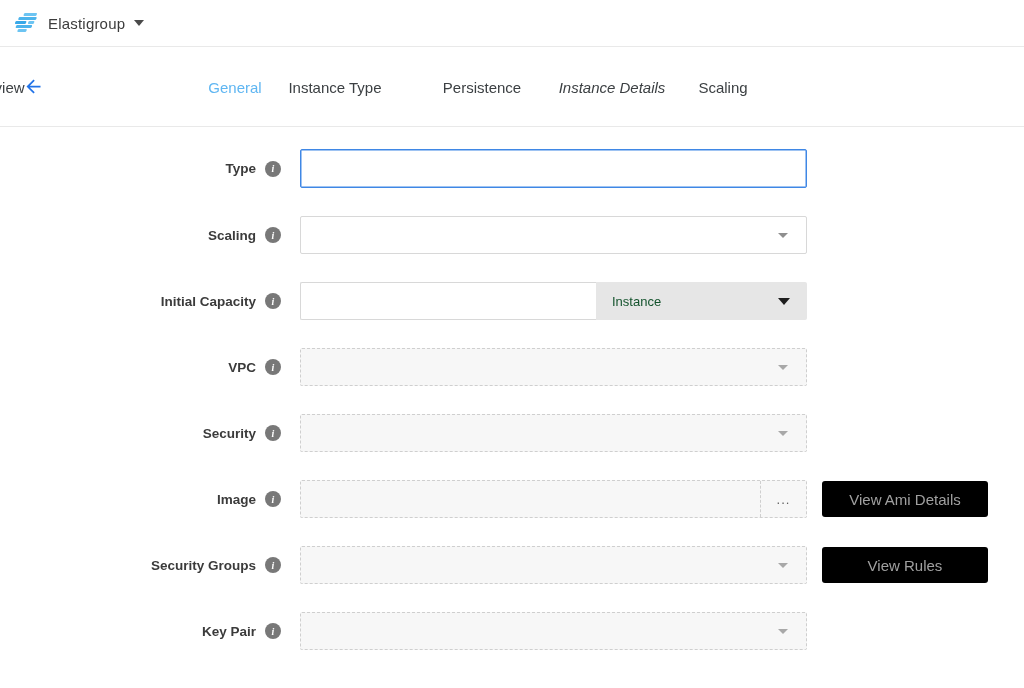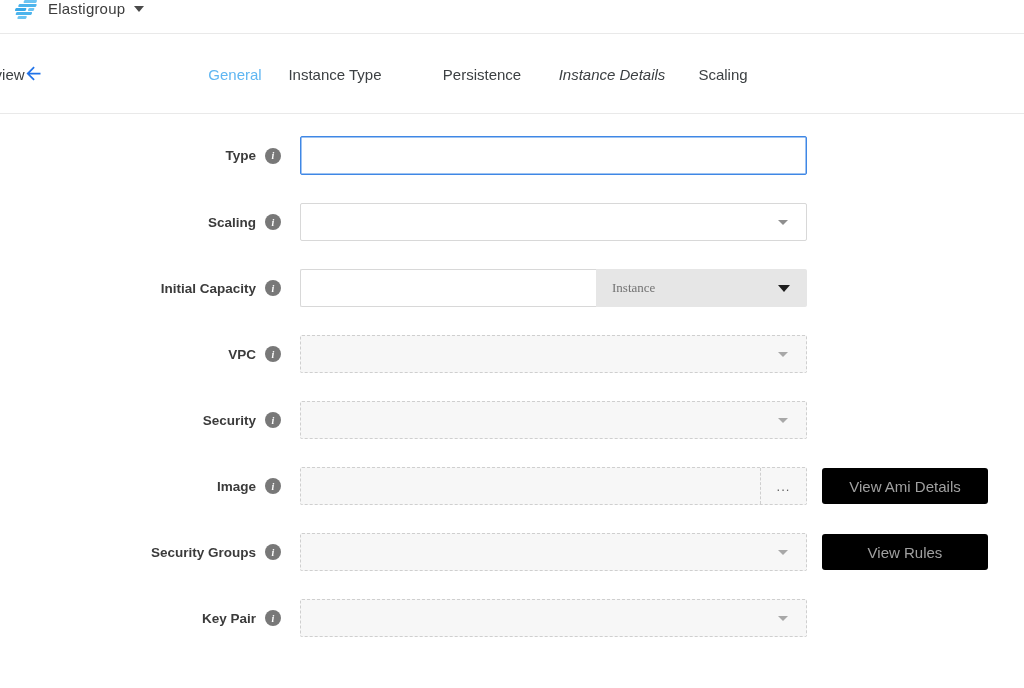--- a/index.html
+++ b/index.html
@@ -1,19 +1,19 @@
 <!DOCTYPE html>
 <html><head>
 <meta charset="utf-8">
 <style>
   * { margin:0; padding:0; box-sizing:border-box; }
   html,body { width:1024px; height:688px; background:#fff; font-family:"Liberation Sans", sans-serif; overflow:hidden; }
 
   
-  .app-header { height:34px; display:flex; align-items:flex-start; padding-left:14px; border-bottom:1px solid #e9e9e9; background:#fff; }
+  .app-header { height:47px; display:flex; align-items:center; padding-left:14px; border-bottom:1px solid #e9e9e9; background:#fff; }
   .logo { width:24px; height:20px; position:relative; margin-right:10px; transform:skewX(-18deg); }
   .logo i { display:block; position:absolute; height:3px; border-radius:1px; background:#4db4ec; }
   .logo i:nth-child(1){ top:0; left:7px; width:13px; background:#6cc4f2;}
   .logo i:nth-child(2){ top:4px; left:3px; width:18px; }
   .logo i:nth-child(3){ top:8px; left:1px; width:11px; background:#38a8e8;}
   .logo i:nth-child(4){ top:8px; left:14px; width:6px; background:#6cc4f2;}
   .logo i:nth-child(5){ top:12px; left:3px; width:16px; }
   .logo i:nth-child(6){ top:16px; left:6px; width:9px; background:#6cc4f2;}
   .app-title { font-size:15px; color:#3c3c3c; letter-spacing:.2px; }
   .caret { width:0; height:0; border-left:5px solid transparent; border-right:5px solid transparent; border-top:5px solid #4a4a4a; }
@@ -41,21 +41,21 @@
 
   .select { width:507px; height:38px; border:1px solid #d8d8d8; border-radius:2px; background:#fff; display:flex; align-items:center; justify-content:space-between; padding:0 18px 0 12px; cursor:pointer; }
   .select .val { font-size:13px; color:#333; }
   .select .caret { border-top-color:#8f8f8f; }
   .select.disabled, .dashed-box { background:#f7f7f7; border:1px dashed #cfcfcf; cursor:default; }
   .select.disabled .caret { border-top-color:#a8a8a8; }
 
   .capacity { width:507px; display:flex; }
   .capacity input { width:296px; height:38px; border:1px solid #d8d8d8; border-right:none; border-radius:2px 0 0 2px; padding:0 12px; font-size:13px; outline:none; }
   .unit-select { width:211px; height:38px; background:#e6e6e6; display:flex; align-items:center; justify-content:space-between; padding:0 17px 0 16px; cursor:pointer; border-radius:0 2px 2px 0; }
-  .unit-select .val { font-size:13px; color:#737373;font-family:Liberation Serif, serif; }
+  .unit-select .val { font-size:13px; color:#14532d; }
   .unit-select .caret { border-left-width:6px; border-right-width:6px; border-top:7px solid #1e1e1e; }
 
   .image-box { width:507px; height:38px; border-radius:2px; display:flex; align-items:stretch; }
   .image-box .img-val { flex:1; display:flex; align-items:center; padding:0 12px; font-size:13px; color:#333; }
   .image-box .browse { width:46px; border-left:1px dashed #cfcfcf; display:flex; align-items:center; justify-content:center; font-size:13px; color:#5f5f5f; letter-spacing:1px; cursor:pointer; }
 
   .ghost-btn { width:166px; height:36px; margin-left:15px; background:#000000; border:none; border-radius:3px; font-size:15px; color:#a0a0a0; font-family:"Liberation Sans", sans-serif; cursor:pointer; flex:none; }
 </style>
 </head>
 <body>

